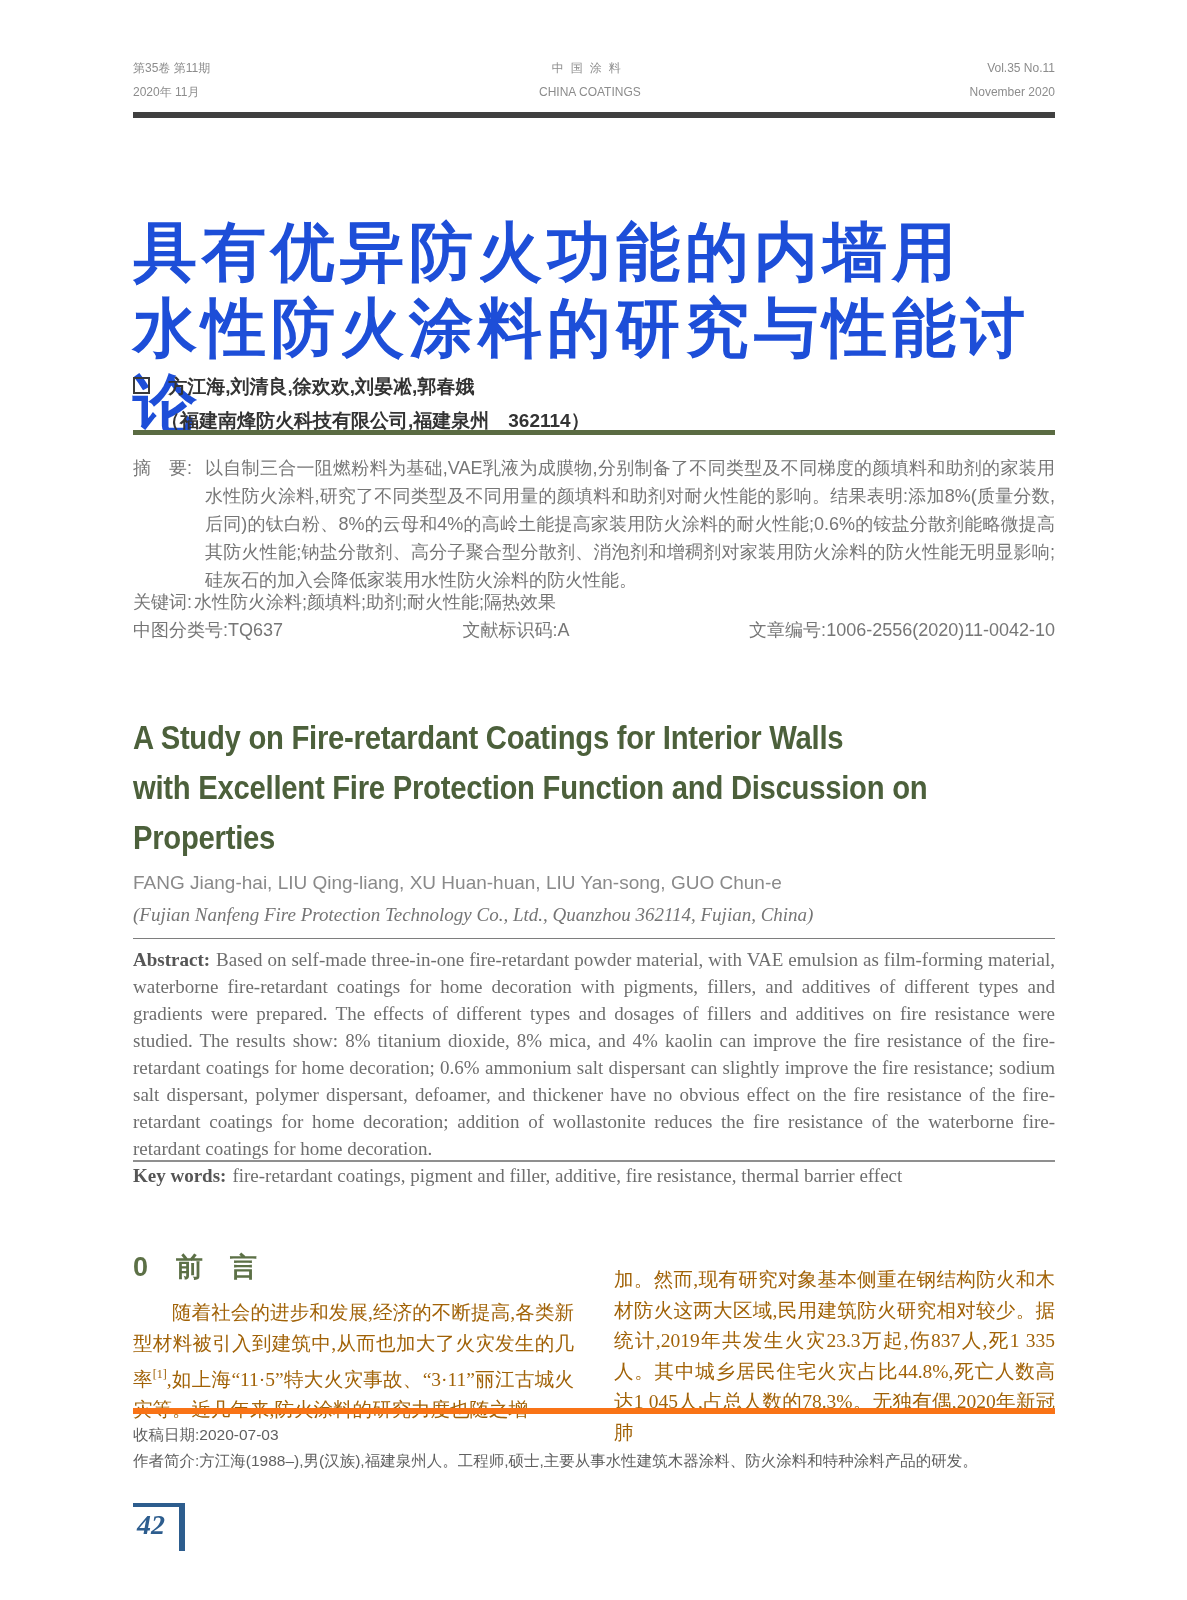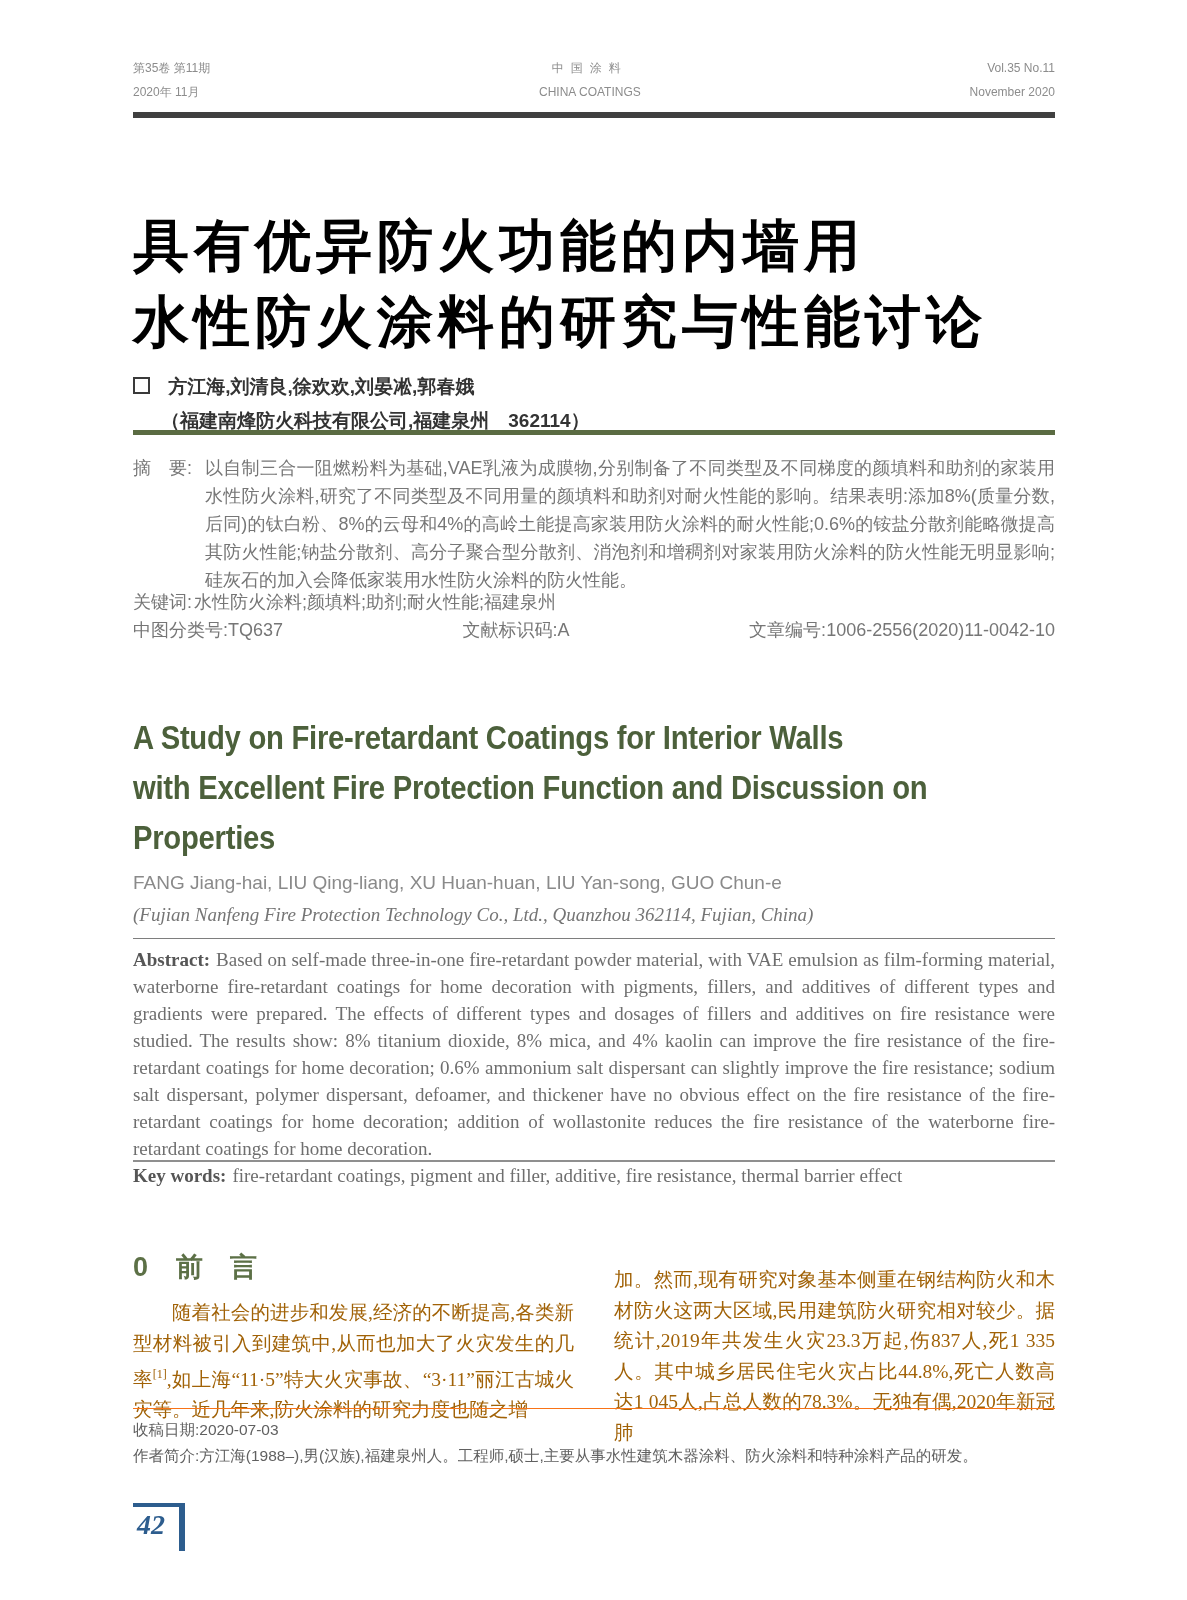--- a/index.html
+++ b/index.html
@@ -9,21 +9,21 @@
 
   
   .hdr{top:56px;display:flex;justify-content:space-between;align-items:flex-start;
        border-bottom:6px solid #404040;padding-bottom:8px;color:#8c8c8c;font-size:12px;line-height:24px;}
   .hdr .c{text-align:center;}
   .hdr .r{text-align:right;}
   .jcn{letter-spacing:7px;}
   .doi{top:114px;font-family:"Liberation Serif","DejaVu Serif",serif;font-size:16px;color:#1f1f1f;}
 
   
-  .tcn{top:208px;color:#000000;font-weight:800;font-size:56px;line-height:76px;letter-spacing:5px;}
+  .tcn{top:214px;color:#1d4ed8;font-weight:800;font-size:64px;line-height:76px;letter-spacing:5px;}
 
   
   .acn{top:372px;font-size:19px;font-weight:700;color:#333;line-height:30px;}
   .sq{display:inline-block;width:13px;height:13px;border:2px solid #3a3a3a;margin-right:13px;vertical-align:-1px;}
   .affcn{padding-left:28px;margin-top:4px;}
 
   .rule-green{top:430px;height:5px;background:#5a6b42;}
 
   
   .abscn{top:454px;display:flex;color:#767676;font-size:18px;line-height:28px;justify-content:space-between;}
@@ -51,21 +51,21 @@
   .sect{top:1252px;display:grid;grid-template-columns:1fr 1fr;column-gap:40px;}
   .shead{color:#5c7046;font-weight:700;font-size:27px;line-height:30px;margin-bottom:16px;}
   .shead .num{margin-right:28px;}
   .body-p{font-family:"Liberation Serif","DejaVu Serif",serif;font-size:19.5px;line-height:30.5px;
           color:#a16207;text-align:justify;}
   .ind{text-indent:2em;}
   .rcol{padding-top:13px;}
   sup{font-size:12px;}
 
   
-  .fnote{top:1408px;border-top:1px solid #f97316;padding-top:8px;color:#606060;font-size:15.5px;line-height:26px;white-space:nowrap;}
+  .fnote{top:1408px;border-top:6px solid #f97316;padding-top:8px;color:#606060;font-size:15.5px;line-height:26px;white-space:nowrap;}
 
   
   .foot{top:1503px;display:flex;align-items:flex-start;}
   .pgbox{border-top:4px solid #2d5d8e;padding:2px 14px 0 4px;}
   .pgnum{font-family:"Liberation Serif","DejaVu Serif",serif;font-style:italic;font-weight:700;
          font-size:28px;color:#2d5d8e;line-height:32px;}
   .vbar{width:6px;height:48px;background:#2d5d8e;}
   .collab{margin-left:11px;}
   .collab .cn{font-size:20px;color:#4d4d4d;letter-spacing:3px;font-weight:600;line-height:24px;}
   .collab .en{font-size:12.5px;color:#9b9b9b;margin-top:3px;}
@@ -105,21 +105,21 @@
   </div>
 
   <div class="abs rule-green"></div>
 
   <div class="abs abscn">
     <div class="lab">摘　要:</div>
     <div class="txt">以自制三合一阻燃粉料为基础,VAE乳液为成膜物,分别制备了不同类型及不同梯度的颜填料和助剂的家装用水性防火涂料,研究了不同类型及不同用量的颜填料和助剂对耐火性能的影响。结果表明:添加8%(质量分数,后同)的钛白粉、8%的云母和4%的高岭土能提高家装用防火涂料的耐火性能;0.6%的铵盐分散剂能略微提高其防火性能;钠盐分散剂、高分子聚合型分散剂、消泡剂和增稠剂对家装用防火涂料的防火性能无明显影响;硅灰石的加入会降低家装用水性防火涂料的防火性能。</div>
   </div>
 
   <div class="abs kwcn">
-    <span class="lab">关键词:</span><span>水性防火涂料;颜填料;助剂;耐火性能;福建泉州</span>
+    <span class="lab">关键词:</span><span>水性防火涂料;颜填料;助剂;耐火性能;隔热效果</span>
   </div>
 
   <div class="abs clsrow">
     <div>
       <span>中图分类号:</span><span>TQ637</span>
     </div>
     <div>
       <span>文献标识码:</span><span>A</span>
     </div>
     <div>

